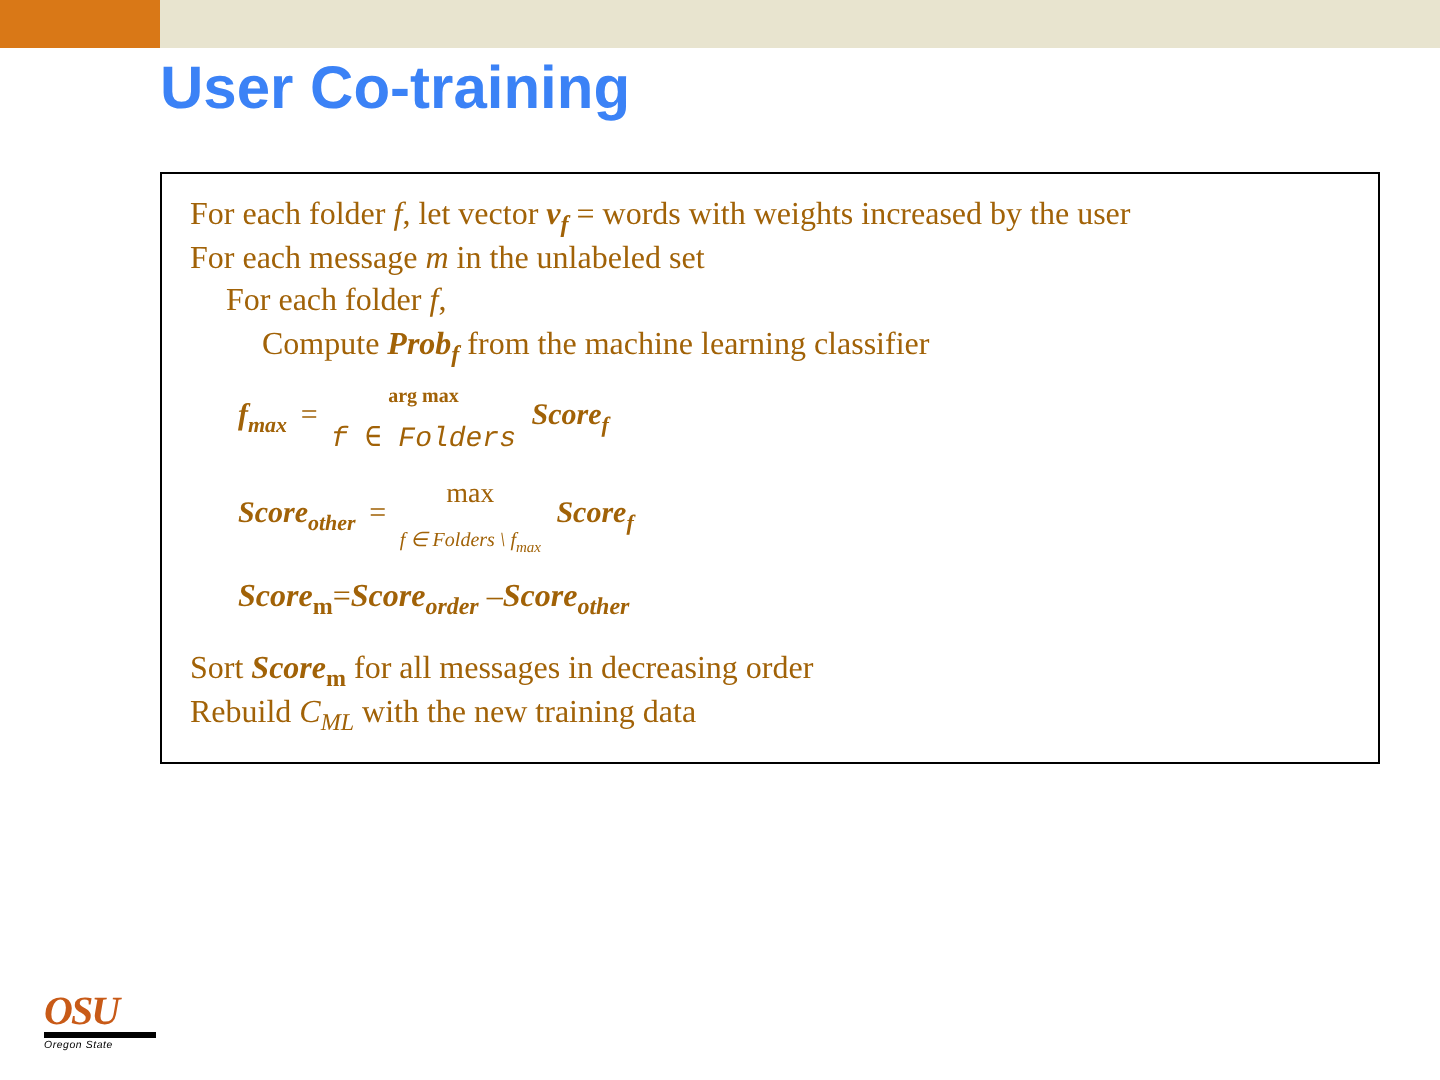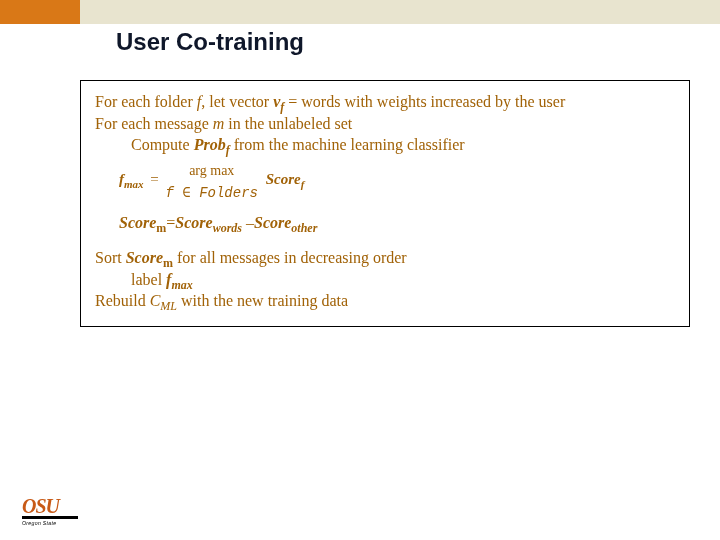--- a/index.html
+++ b/index.html
@@ -23,26 +23,25 @@
     width: 80px; height: 24px;
     background: #d97817;
   }
   .content {
     position: absolute;
     top: 28px;
     left: 80px;
     right: 30px;
   }
   .title {
-    font-size: 24px;
+    font-size: 30px;
     font-weight: bold;
-    color: #0f172a;
+    color: #3b82f6;
     margin-bottom: 24px;
     font-family: Verdana, Arial, sans-serif;
-    margin-left: 36px;
   }
   .algo-box {
     border: 1px solid #000;
     padding: 10px 14px 14px 14px;
     font-family: "Times New Roman", Times, serif;
     font-size: 16px;
     line-height: 1.35;
     color: #a16207;
   }
   .algo-box p { margin: 0; }
@@ -112,49 +111,57 @@
   <div class="algo-box">
 
     <p>
       <span>For each folder </span><i>f</i><span>, let vector </span><b><i>v</i><sub><i>f</i></sub></b><span> = words with weights increased by the user</span>
     </p>
 
     <p>
       <span>For each message </span><i>m</i><span> in the unlabeled set</span>
     </p>
 
+    <p class="indent1">
+      <span>For each folder </span><i>f</i><span>,</span>
+    </p>
 
     <p class="indent2">
       <span>Compute </span><b><i>Prob</i><sub><i>f</i></sub></b><span>  from the machine learning classifier</span>
     </p>
 
 
     <div class="eq-row">
       <span class="eq"><span>f</span><span class="sm">max</span><span class="op"> = </span></span>
       <span style="display:inline-block;vertical-align:middle;text-align:center;">
-        <span class="eq rm" style="font-style:normal;font-weight:normal;font-size:14px;">arg max</span><br>
+        <span class="eq rm" style="font-style:normal;font-weight:bold;font-size:10px;">arg max</span><br>
         <span style="font-size:14px;font-style:italic;font-family:Liberation Mono, monospace;">f ∈ Folders</span>
       </span>
       <span class="eq">&nbsp;<span>Score</span><span class="sm">f</span></span>
     </div>
 
+    <div class="eq-row">
+      <span class="eq"><span>Score</span><span class="sm">other</span><span class="op"> = </span></span>
+      <span style="display:inline-block;vertical-align:middle;text-align:center;">
+        <span class="eq rm" style="font-style:normal;font-weight:normal;font-size:14px;">max</span><br>
+        <span style="font-size:10px;font-style:italic;"><span>f ∈ Folders \ f</span><sub>max</sub></span>
+      </span>
+      <span class="eq">&nbsp;<span>Score</span><span class="sm">f</span></span>
+    </div>
 
     <p class="score-eq">
-      <b><i>Score</i><sub>m</sub></b><span>=</span><b><i>Score</i><sub><i>words</i></sub></b><span> –</span><b><i>Score</i><sub><i>other</i></sub></b>
+      <b><i>Score</i><sub>m</sub></b><span>=</span><b><i>Score</i><sub><i>order</i></sub></b><span> –</span><b><i>Score</i><sub><i>other</i></sub></b>
     </p>
 
     <div class="gap"></div>
 
     <p>
       <span>Sort </span><b><i>Score</i><sub>m</sub></b><span> for all messages in decreasing order</span>
     </p>
 
-    <p class="indent2">
-      <span>label </span><b><i>f</i><sub><i>max</i></sub></b>
-    </p>
 
     <p>
       <span>Rebuild </span><i>C</i><sub><i>ML</i></sub><span> with the new training data</span>
     </p>
 
   </div>
 </div>
 
 <div class="logo">
   <div class="logo-osu">OSU</div>

